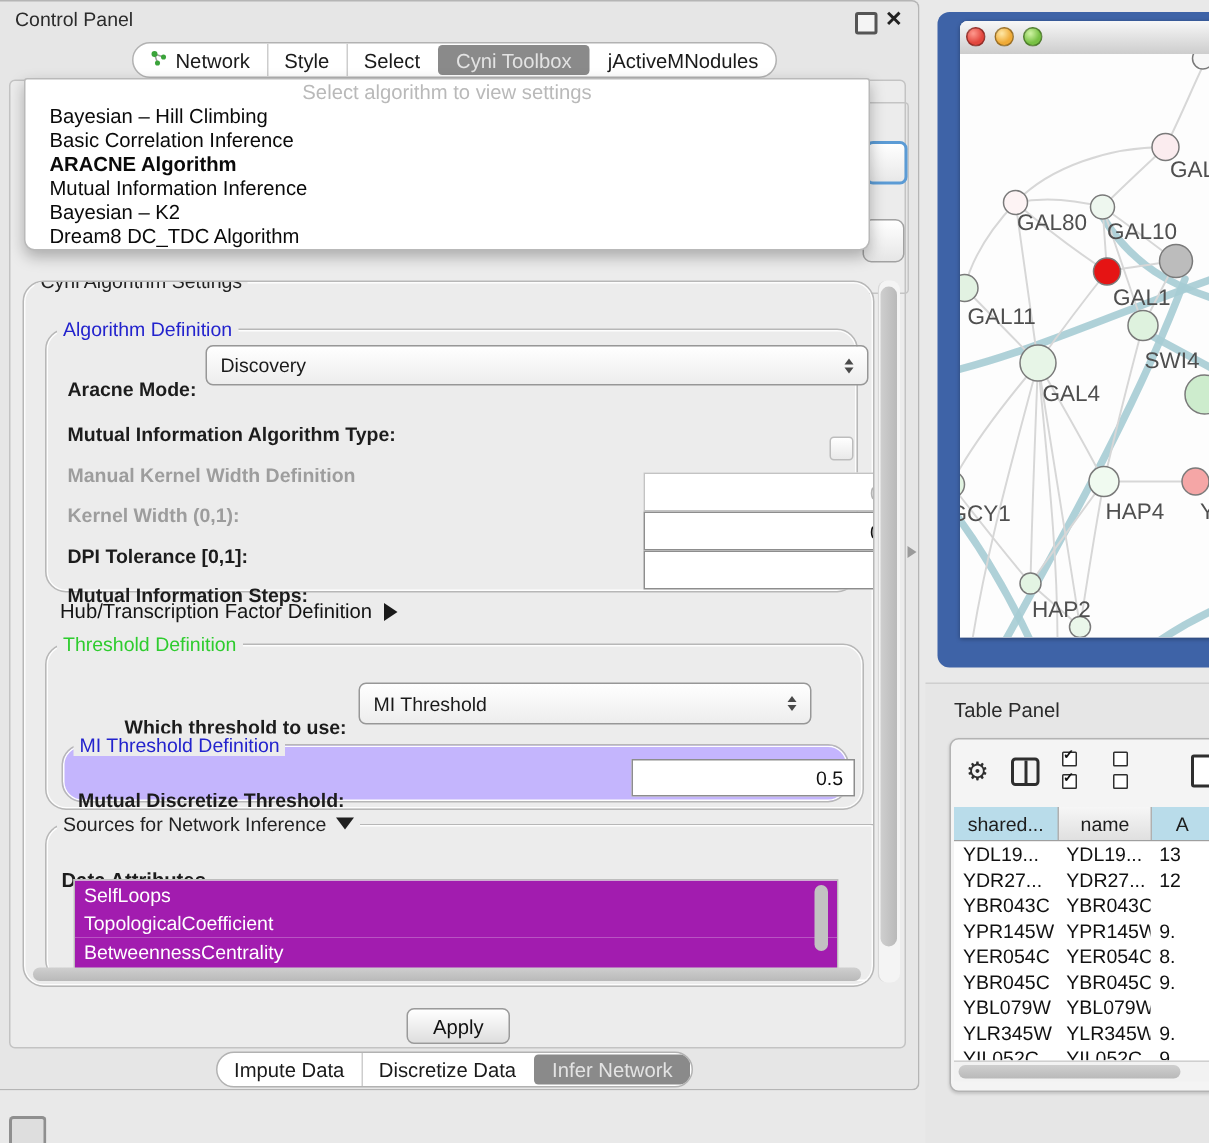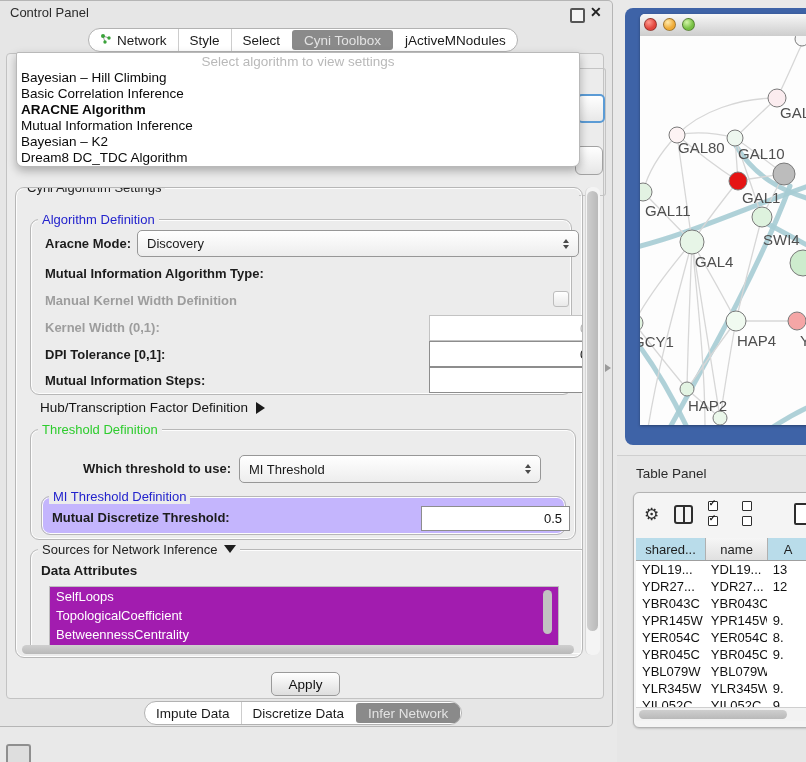--- a/index.html
+++ b/index.html
@@ -19,26 +19,26 @@
   .tab{display:flex;align-items:center;gap:5px;padding:0 11px;color:#1a1a1a;white-space:nowrap;
        border-left:1px solid #cdcdcd;font-size:13.5px;}
   .tab:first-child{border-left:none;}
   .tab.sel{background:#8a8a8a;color:#e3e3e3;border-left:none;border-radius:3px;margin:1px;padding:0 12px;}
   .tab.sel + .tab{border-left:none;}
 
   .cp-body{left:6px;top:52px;width:596px;height:644px;background:#ececec;
            border:1px solid #c3c3c3;border-radius:4px;}
 
   
-  .grp{position:absolute;border:1px solid #b7b7b7;border-radius:9px;box-shadow:inset 0 0 0 1px #fdfdfd;}
+  .grp{position:absolute;border:1px solid #b7b7b7;border-radius:14px;box-shadow:inset 0 0 0 1px #fdfdfd;}
   .legend{position:absolute;top:-8px;left:7px;background:#ececec;padding:0 4px;font-size:13px;
           white-space:nowrap;font-weight:normal;}
   .legend.blue{color:#2323cd;}
   .legend.green{color:#2ecc2e;}
-  .lbl{position:absolute;font-weight:bold;color:#1c1c1c;white-space:nowrap;}
+  .lbl{position:absolute;font-weight:bold;color:#1c1c1c;white-space:nowrap;margin-top:16px;}
   .lbl.dis{color:#9d9d9d;}
   .combo{position:absolute;background:linear-gradient(#ffffff,#ededed);border:1px solid #979797;
          border-radius:5px;display:flex;align-items:center;padding-left:9px;color:#1a1a1a;}
   .combo .arr{position:absolute;right:9px;top:50%;transform:translateY(-50%);display:flex;flex-direction:column;gap:2px;}
   .combo .arr i{display:block;width:0;height:0;border-left:3.5px solid transparent;border-right:3.5px solid transparent;}
   .combo .arr i.up{border-bottom:4px solid #4a4a4a;}
   .combo .arr i.dn{border-top:4px solid #4a4a4a;}
   .field{position:absolute;background:#ffffff;border:1px solid #8d8d8d;display:flex;align-items:center;
          justify-content:flex-end;padding-right:7px;color:#111;}
   .field.dis{border-color:#c3c3c3;color:#b3b3b3;}
@@ -55,21 +55,21 @@
   .attr-item{height:19px;line-height:19px;padding-left:6px;font-size:13px;color:#111;}
   .attr-item.sel{background:#a21caf;color:#ffffff;}
 
   .btn{position:absolute;background:linear-gradient(#ffffff,#dedede);border:1px solid #9a9a9a;
        border-radius:5px;display:flex;align-items:center;justify-content:center;font-size:13.5px;color:#111;}
 
   
   .dd{left:16px;top:51px;width:562px;height:113px;background:#ffffff;border:1px solid #b9b9b9;
       border-radius:2px 2px 7px 7px;box-shadow:0 4px 10px rgba(0,0,0,.28);z-index:30;}
   .dd-ph{height:17px;line-height:17px;text-align:center;color:#b9b9b9;font-size:13.5px;}
-  .dd-item{height:16px;line-height:16px;padding-left:4px;font-size:13.5px;color:#0a0a0a;white-space:nowrap;}
+  .dd-item{height:16px;line-height:16px;padding-left:16px;font-size:13.5px;color:#0a0a0a;white-space:nowrap;}
   .dd-item.bold{font-weight:bold;}
 
   
   .netframe{left:625px;top:8px;width:181px;height:437px;background:#3e63a7;border-radius:8px 0 0 8px;}
   .netwin{position:absolute;left:15px;top:6px;width:170px;height:411px;background:#fdfdfd;
           border-radius:5px 0 0 0;overflow:hidden;box-shadow:0 1px 3px rgba(0,0,0,.35);}
   .mac-bar{position:absolute;left:0;top:0;width:100%;height:22px;
            background:linear-gradient(#f7f7f7,#cdcdcd);border-bottom:1px solid #9f9f9f;}
   .light{position:absolute;top:4px;width:13px;height:13px;border-radius:50%;border:1px solid rgba(0,0,0,.35);box-sizing:border-box;}
   .light.red{background:radial-gradient(circle at 35% 30%,#ff9a8f,#e2463d 60%);}

